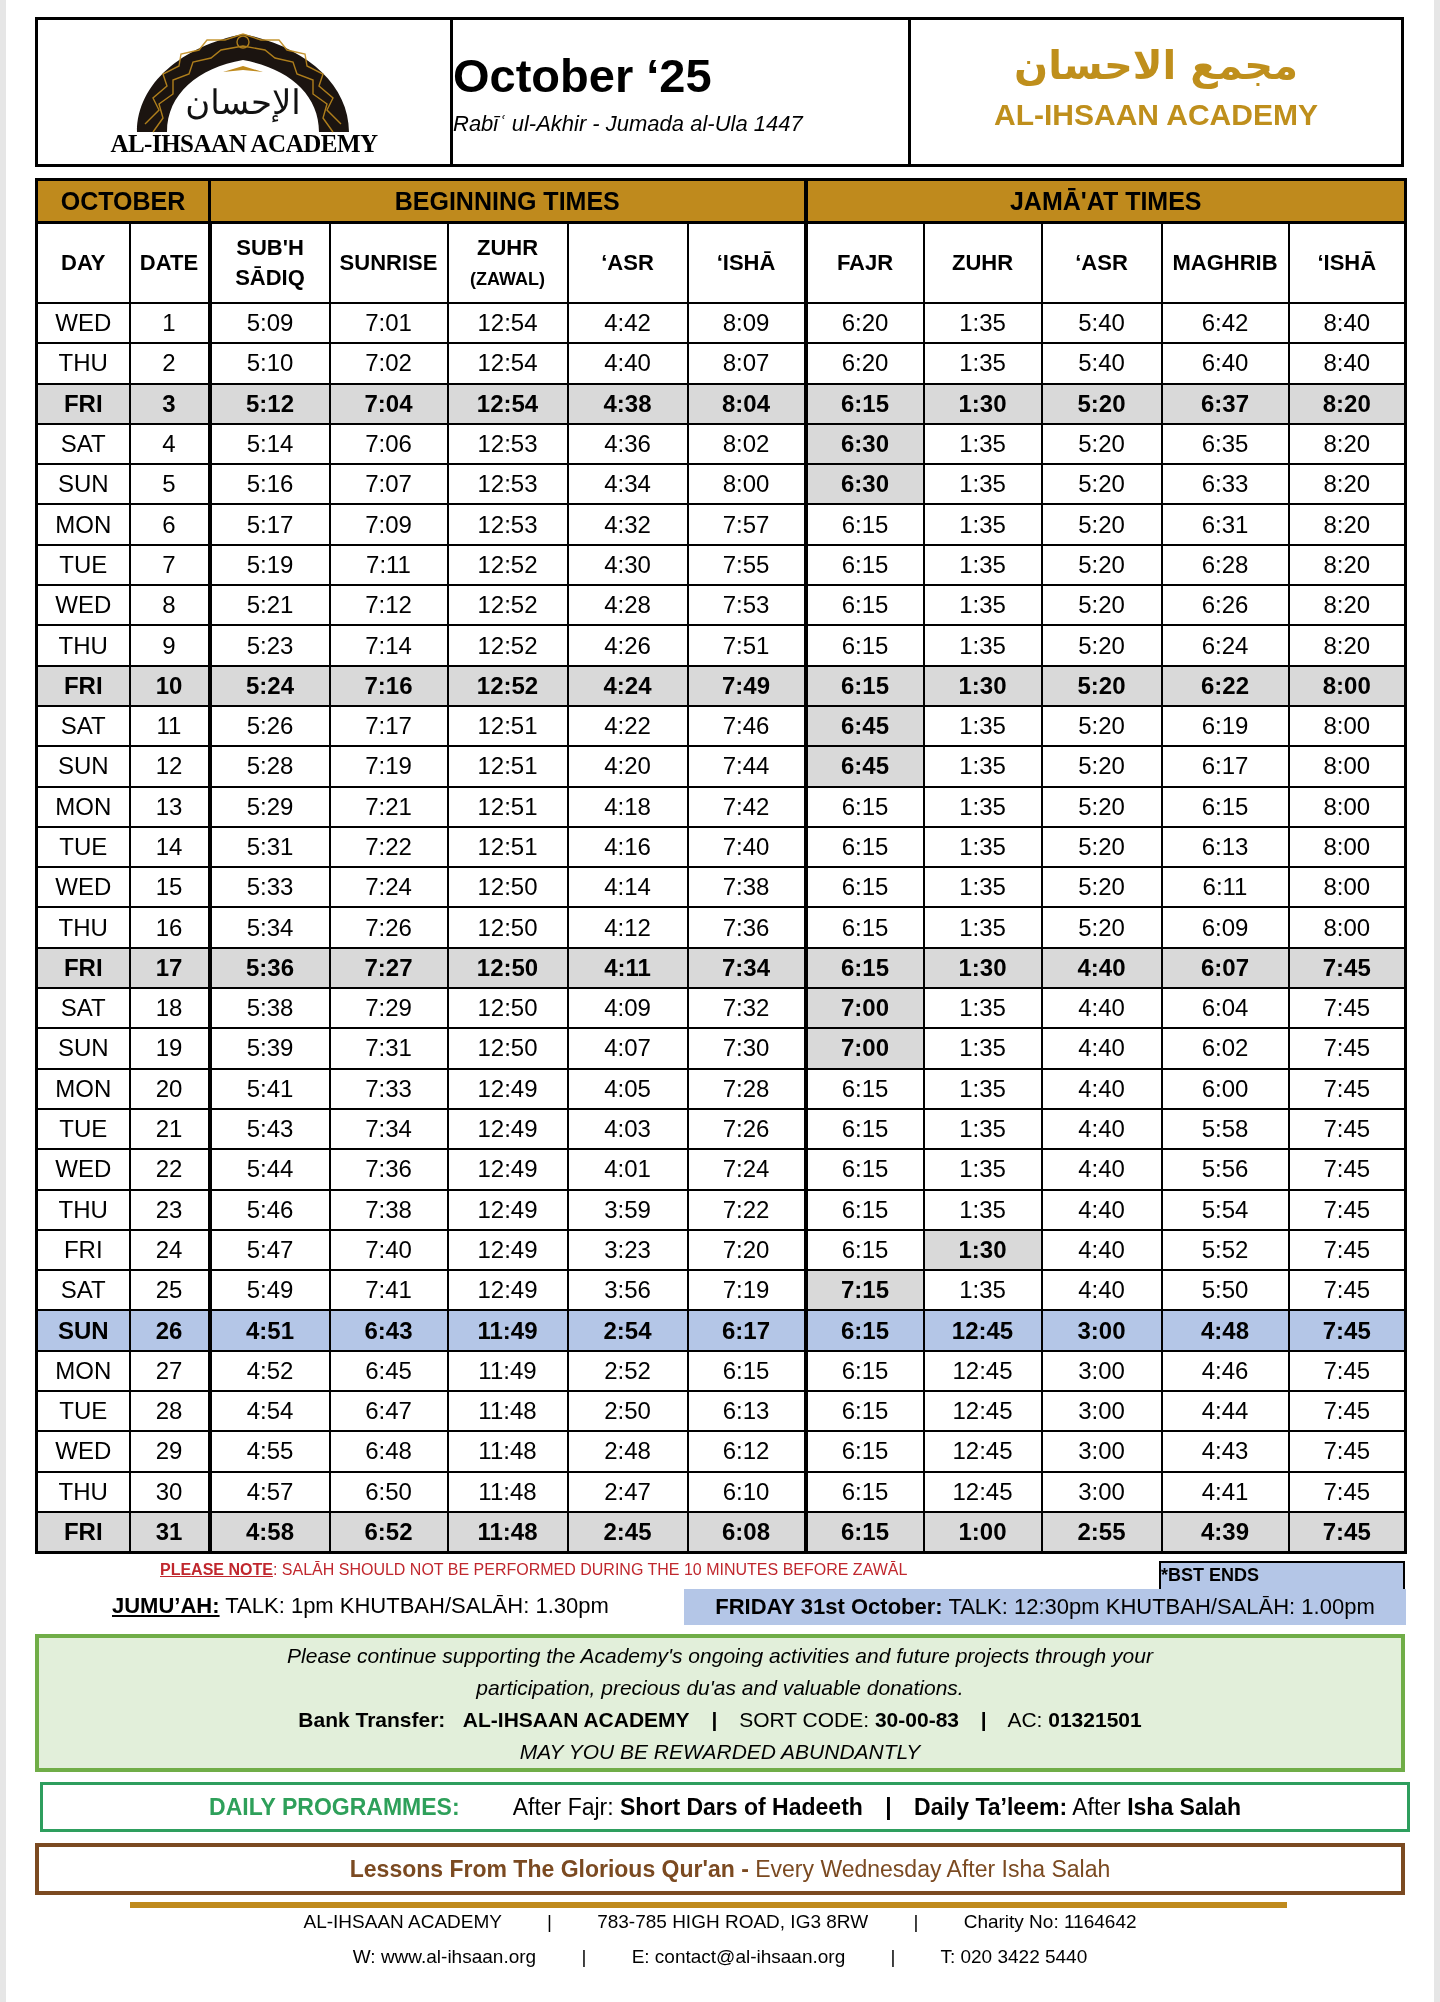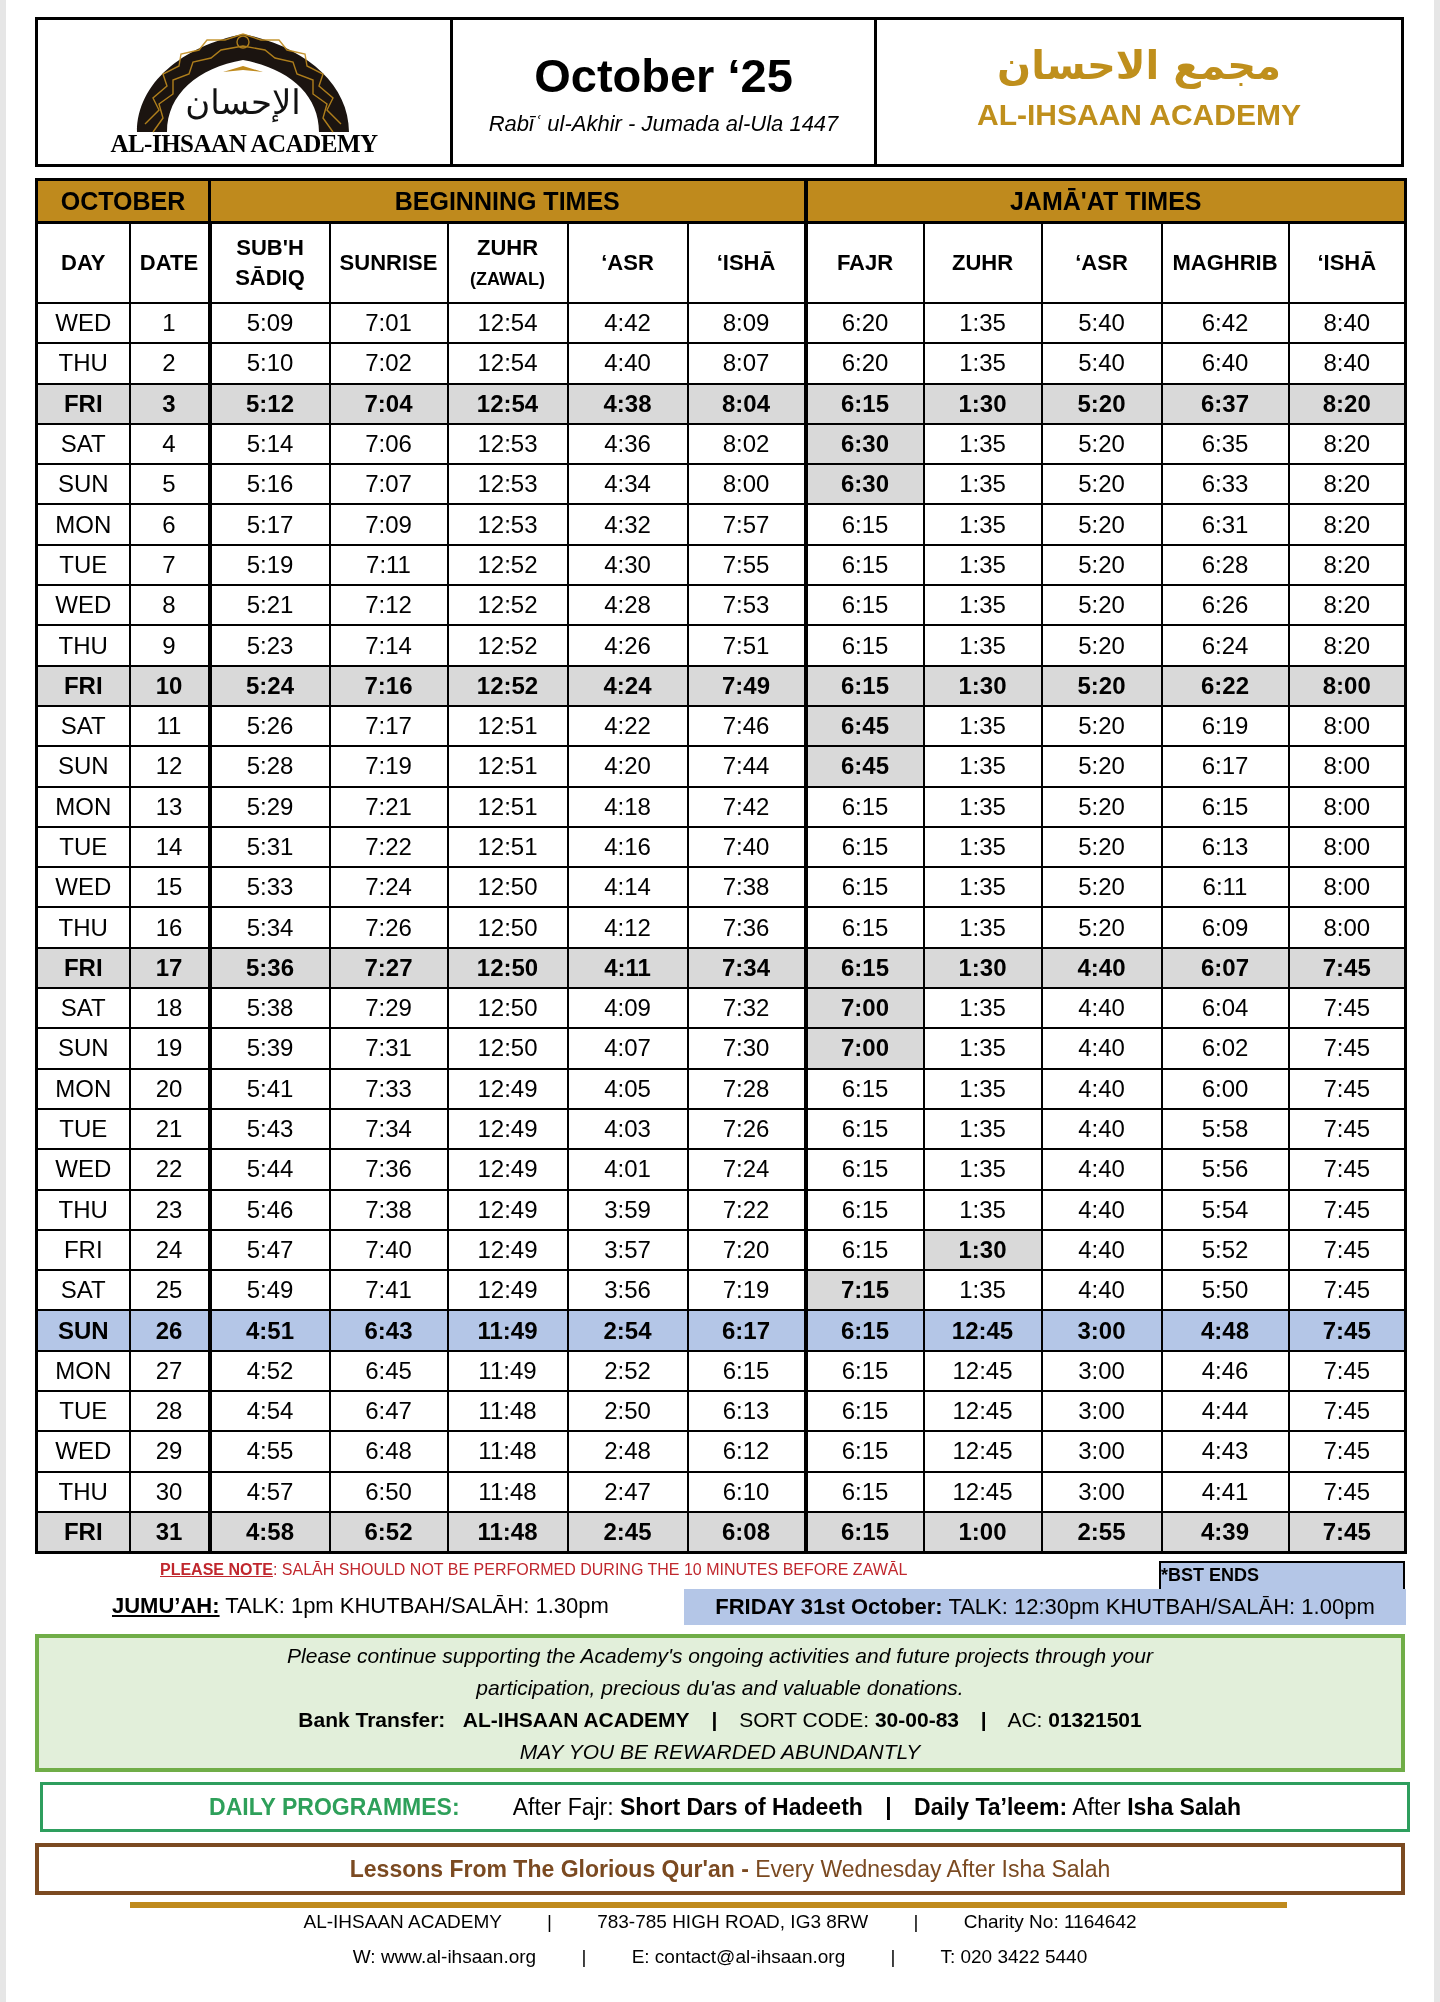--- a/index.html
+++ b/index.html
@@ -8,21 +8,21 @@
     font-family: "Liberation Sans", "DejaVu Sans", sans-serif; color: #000;
   }
   .edge-left { position: absolute; left: 0; top: 0; width: 6px; height: 2002px; background: #e6e6e6; }
   .edge-right { position: absolute; right: 0; top: 0; width: 6px; height: 2002px; background: #e6e6e6; }
 
   
   .header { position: absolute; left: 35px; top: 17px; width: 1369px; height: 150px; border: 3px solid #000; box-sizing: border-box; display: flex; }
   .hcell { box-sizing: border-box; height: 100%; position: relative; }
   .hcell + .hcell { border-left: 3px solid #000; }
   .h-logo { width: 412px; }
-  .h-title { width: 424px; text-align: center; }
+  .h-title { width: 458px; }
   .h-brand { flex: 1; text-align: center; }
   .logo-svg { position: absolute; left: 85px; top: 8px; }
   .logo-text { position: absolute; left: 0; right: 0; bottom: 6px; text-align: center; font-family: "Liberation Serif", "DejaVu Serif", serif; font-weight: bold; font-size: 25px; letter-spacing: -0.5px; }
   .month-title { margin-top: 28px; font-size: 47px; font-weight: bold; }
   .hijri { margin-top: 8px; font-size: 22px; font-style: italic; }
   .arabic-name { margin-top: 22px; font-size: 40px; color: #bf8f1c; font-weight: bold; font-family: "DejaVu Sans", sans-serif; direction: rtl; }
   .brand-name { margin-top: 10px; font-size: 30px; color: #bf8f1c; font-weight: bold; }
 
   
   table.tt { position: absolute; left: 35px; top: 178px; width: 1369px; border-collapse: collapse; table-layout: fixed; }
@@ -456,21 +456,21 @@
         <td>4:40</td>
         <td>5:54</td>
         <td class="outerR">7:45</td>
       </tr>
       <tr>
         <td class="outerL">FRI</td>
         <td>24</td>
         <td class="sepL">5:47</td>
         <td>7:40</td>
         <td>12:49</td>
-        <td>3:57</td>
+        <td>3:23</td>
         <td>7:20</td>
         <td class="sepL">6:15</td>
         <td class="hl-gray">1:30</td>
         <td>4:40</td>
         <td>5:52</td>
         <td class="outerR">7:45</td>
       </tr>
       <tr>
         <td class="outerL">SAT</td>
         <td>25</td>

